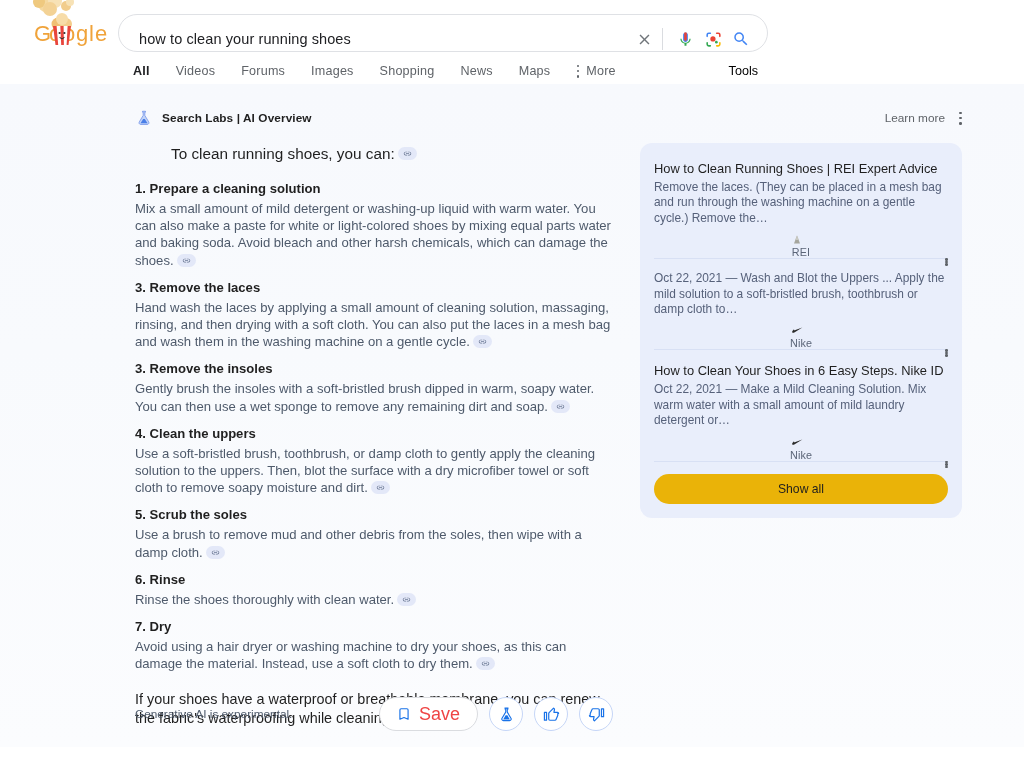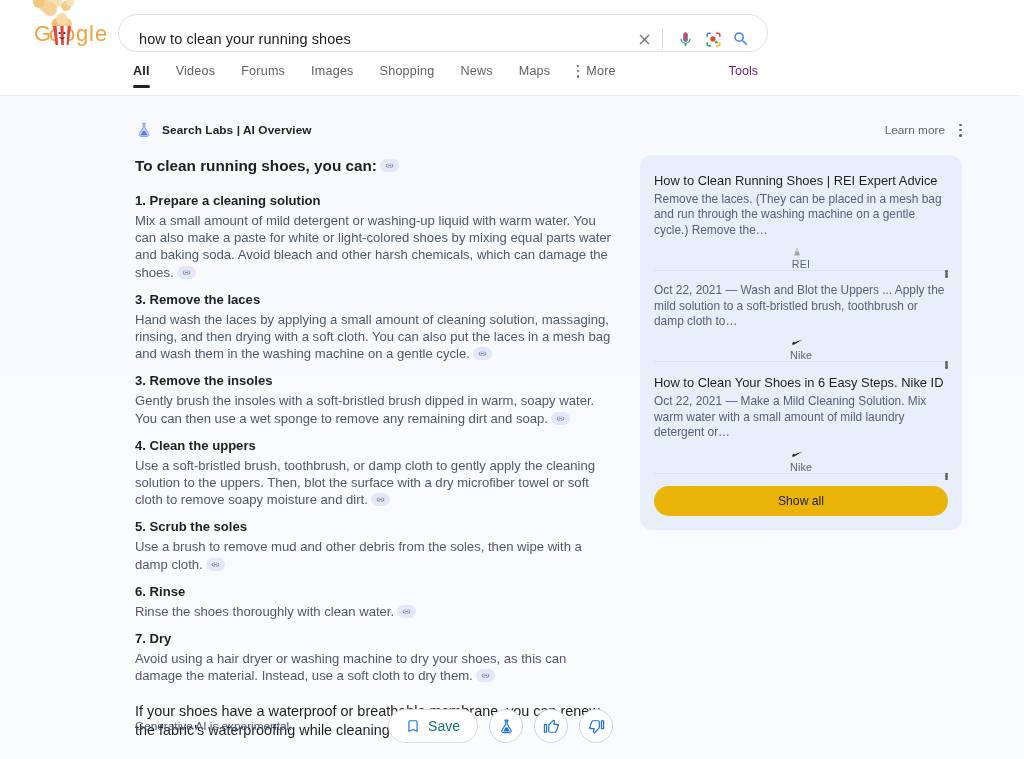--- a/index.html
+++ b/index.html
@@ -93,29 +93,29 @@
   .dots-v {
     width: 3px; height: 13px;
     display: inline-flex; flex-direction: column;
     justify-content: space-between; align-items: center;
   }
   .dots-v i { width: 2.6px; height: 2.6px; border-radius: 50%; background: #5f6368; display:block; }
   .tools {
     margin-left: auto;
     margin-right: 262px;
     font-size: 12.6px;
-    color: #701a75;
+    color: #000000;
     padding-bottom: 10px;
     cursor: pointer;
   }
 
   
   .aio {
     position: absolute;
-    left: 0; top: 96px;
+    left: 0; top: 84px;
     width: 1024px;
     height: 663px;
     background: linear-gradient(180deg,#f7f9fd 0%, #f8fafd 40%, #fbfcfe 100%);
   }
   .aio-inner {
     position: relative;
     margin-left: 135px;
     width: 830px;
     padding-top: 25px;
   }
@@ -153,22 +153,23 @@
 
   
   .aio-cols { display: flex; margin-top: 16px; }
   .col-left { width: 478px; flex: 0 0 auto; }
   .col-right { width: 322px; margin-left: 27px; flex: 0 0 auto; }
 
   .intro {
     font-size: 15.3px;
     color: #1f1f1f;
     line-height: 22px;
-    font-weight: 700;
+    font-weight: 400;
     margin-bottom: 14px;
+    margin-left: 36px;
   }
   .step { margin-bottom: 9px; }
   .step-title {
     font-size: 13.1px;
     font-weight: 700;
     color: #1f1f1f;
     line-height: 20px;
     margin-bottom: 1px;
   }
   .step-body {
@@ -282,22 +283,22 @@
   }
   .save-btn {
     height: 34px;
     padding: 0 17px;
     border: 1px solid #dadce0;
     border-radius: 18px;
     background: #fff;
     display: flex;
     align-items: center;
     gap: 8px;
-    font-size: 14px;
-    color: #0f766e;
+    font-size: 18px;
+    color: #ef4444;
     cursor: pointer;
   }
   .round-btn {
     width: 34px; height: 34px;
     border: 1px solid #c6d6f7;
     border-radius: 50%;
     background: #fff;
     display: flex;
     align-items: center;
     justify-content: center;

